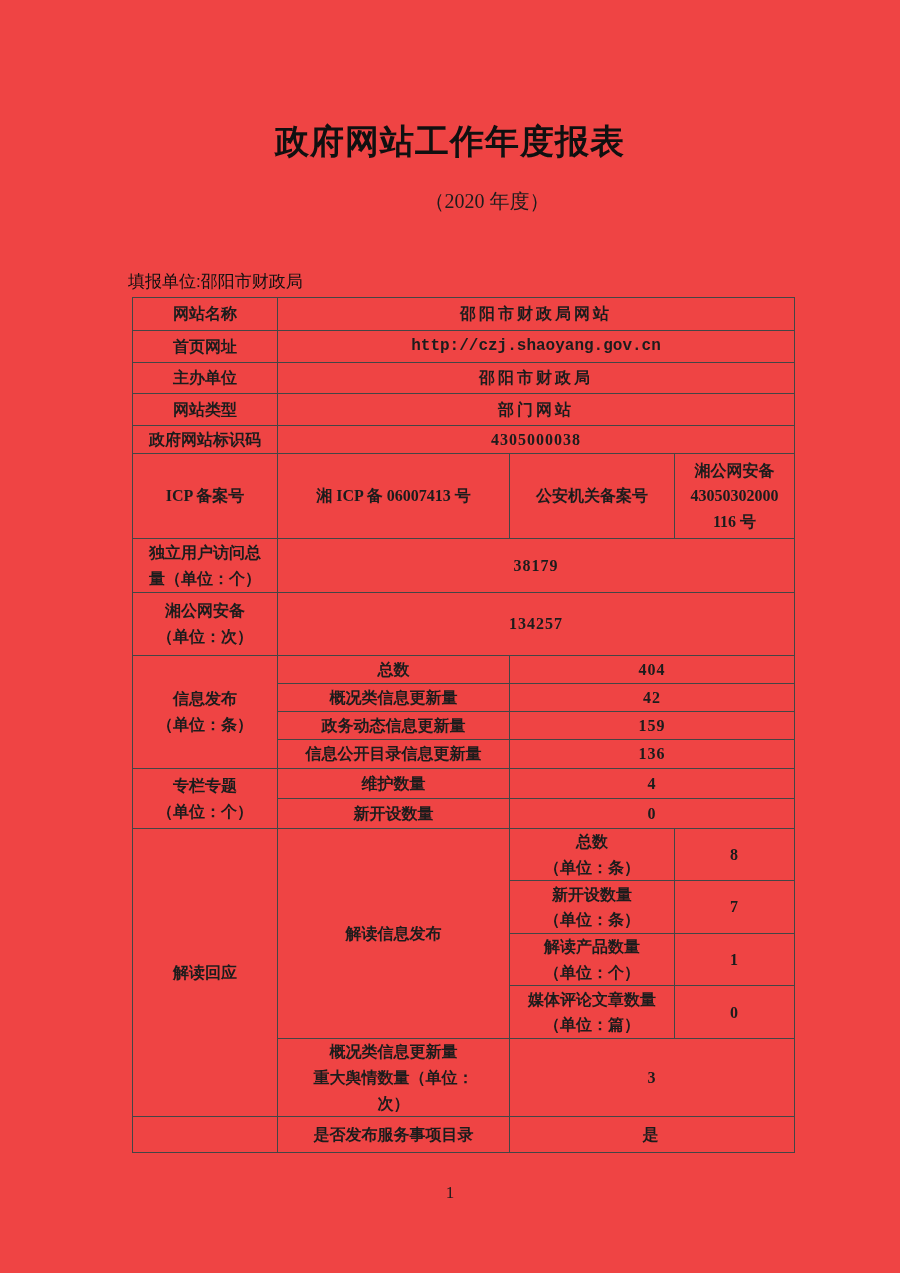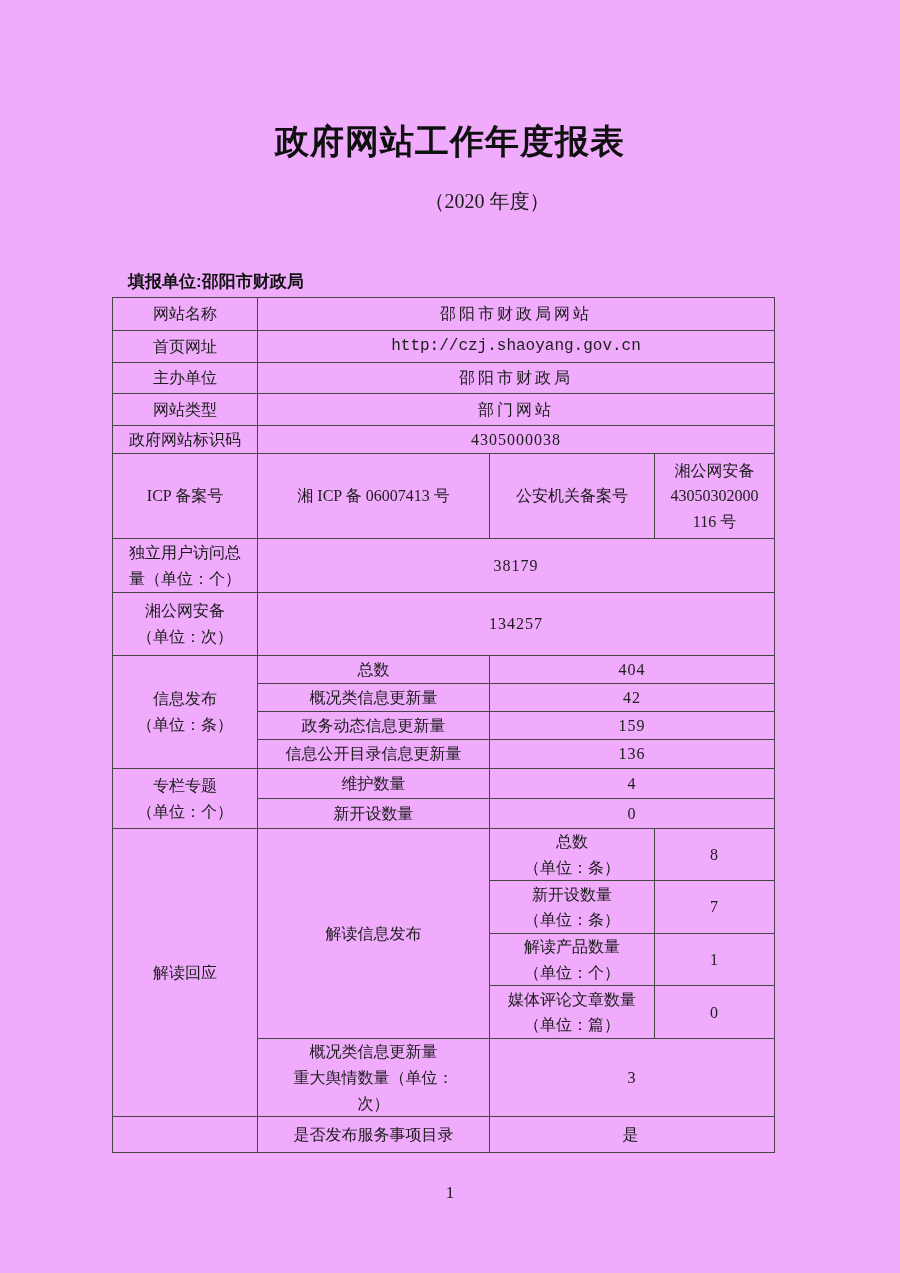--- a/index.html
+++ b/index.html
@@ -1,37 +1,37 @@
 <!DOCTYPE html>
 <html><head>
 <meta charset="utf-8">
 <style>
   * { box-sizing: border-box; }
   html,body { margin:0; padding:0; background:#ffffff; }
   .page {
-    position:relative; width:900px; height:1273px; background:#f0abfc;
+    position:relative; width:900px; height:1273px; background:#ef4444;
     font-family:"Liberation Serif", serif; color:#1c1c1c; overflow:hidden;
   }
   .doc-title {
     position:absolute; top:119px; left:0; width:900px; text-align:center;
     font-family:"Liberation Sans", sans-serif; font-weight:bold;
     font-size:34px; letter-spacing:1px; color:#101010;
   }
   .doc-subtitle {
     position:absolute; top:188px; left:0; width:900px; text-align:center;
     font-size:20px; color:#1c1c1c;margin-left:37px;
   }
   .unit-line {
     position:absolute; top:270px; left:128px;
-    font-family:"Liberation Sans", sans-serif; font-weight:bold;
+    font-family:"Liberation Sans", sans-serif; font-weight:normal;
     font-size:17px; color:#101010;
   }
   table.report {
-    position:absolute; left:112px; top:297px; width:662px;
-    border-collapse:collapse; table-layout:fixed;
+    position:absolute; left:132px; top:297px; width:662px;
+    border-collapse:collapse; table-layout:fixed;font-weight:bold;
   }
   table.report td {
     border:1px solid #454545; text-align:center; vertical-align:middle;
     font-size:16px; line-height:1.6; padding:0 3px;
     white-space:pre-line; overflow:hidden; color:#1c1c1c;
   }
   td.num { font-size:17px; letter-spacing:1px;margin-top:40px; }
   td.cjk-val { letter-spacing:3px; }
   td.url { font-family:"Liberation Mono", monospace; font-size:18px; letter-spacing:0; }
   .page-number {

